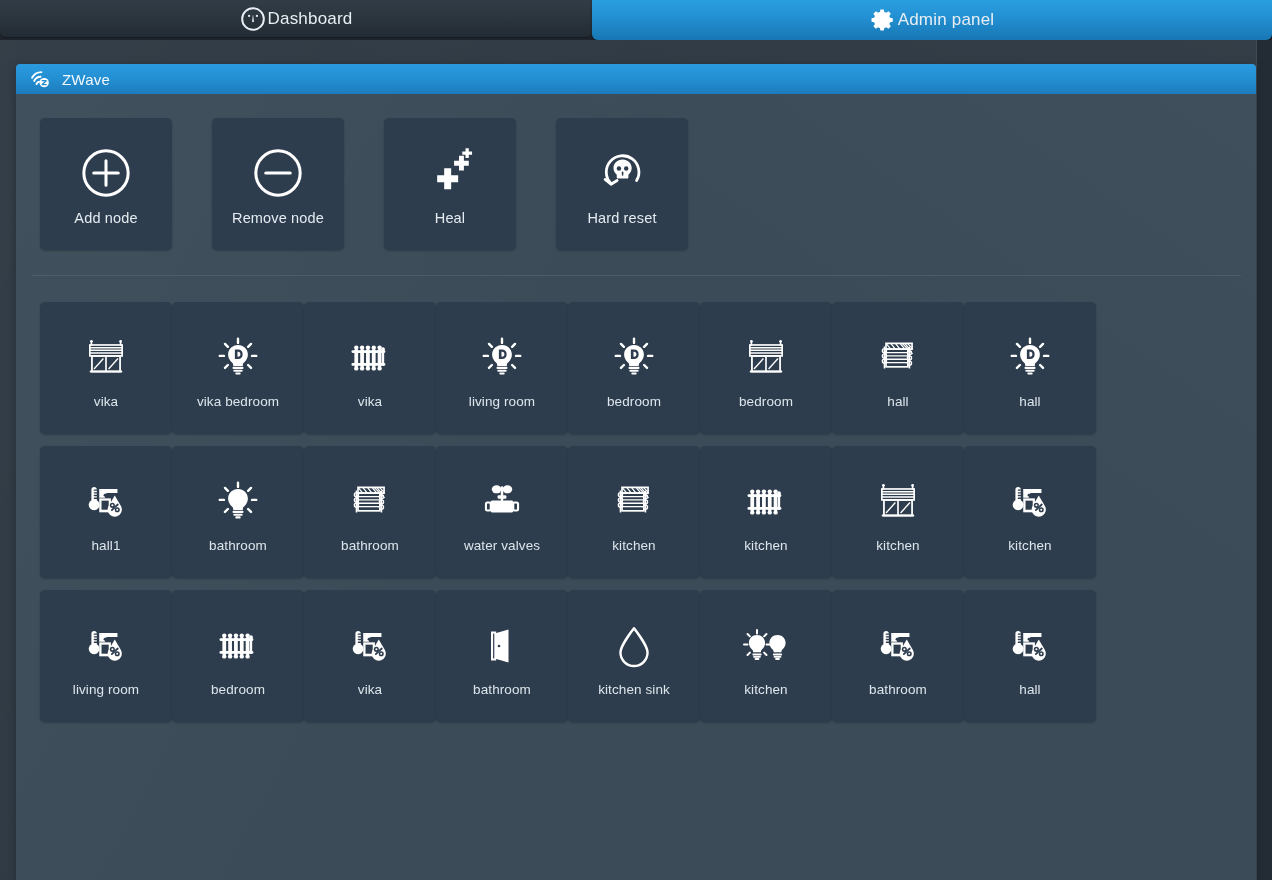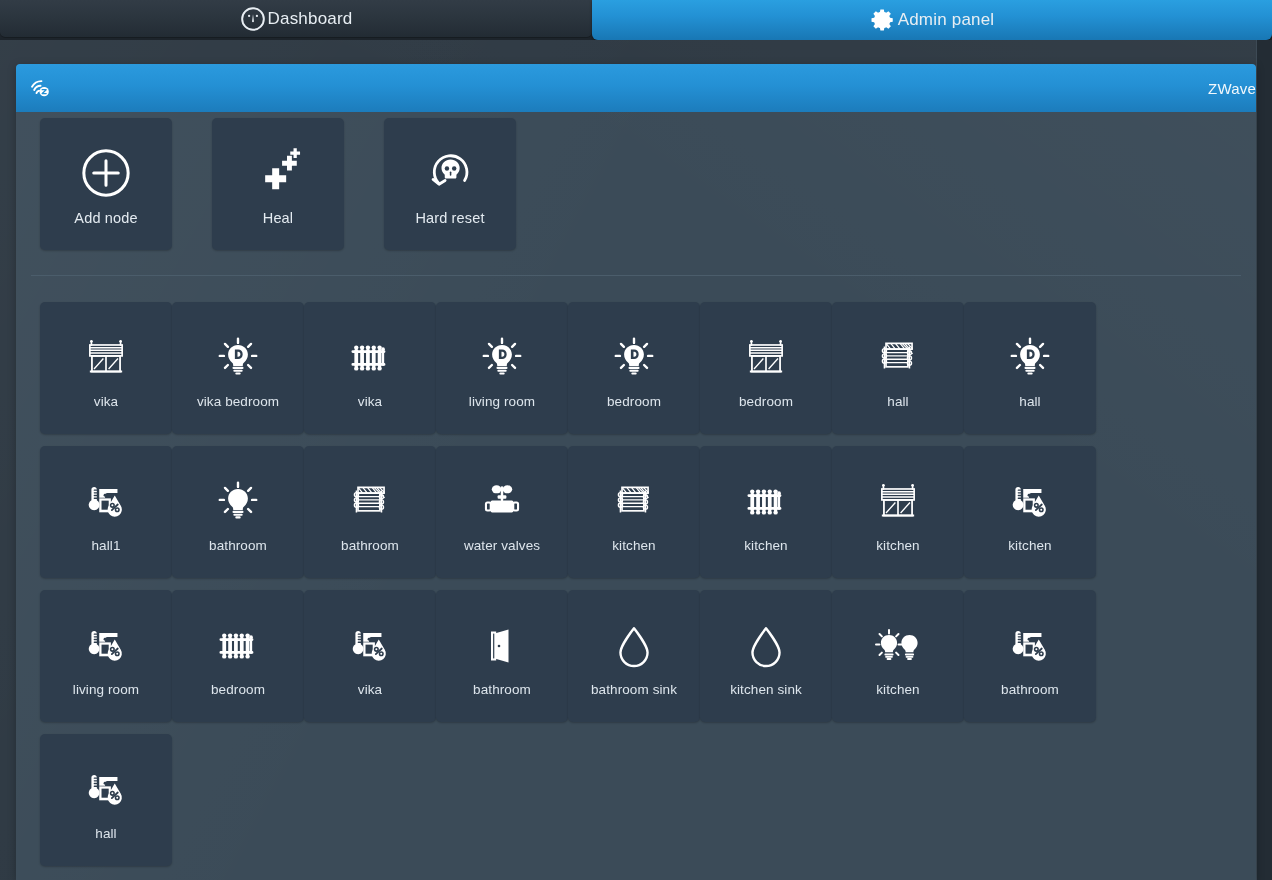--- a/index.html
+++ b/index.html
@@ -78,28 +78,27 @@
     background:
       linear-gradient(118deg, rgba(255,255,255,.03) 0%, rgba(255,255,255,0) 42%),
       linear-gradient(215deg, rgba(255,255,255,.025) 0%, rgba(255,255,255,0) 34%),
       #3b4b58;
     border-radius: 4px 4px 0 0;
     box-shadow: 0 2px 8px rgba(0,0,0,.25);
     overflow: hidden;
   }
   #panel-header {
     position: relative;
-    height: 48px;
+    height: 30px;
     background: linear-gradient(180deg,#2b9ade 0%,#2490d4 45%,#1c7cbc 100%);
     display: flex;
     align-items: center;
     gap: 11px;
     padding-left: 13px;
     border-radius: 3px 3px 0 0;
-    justify-content: space-between;
   }
   #panel-title {
     color: #f2f8fc;
     font-size: 15px;
     letter-spacing: .2px;
   }
 
   
   #actions {
     position: absolute;
@@ -227,20 +226,29 @@
           <svg width="56" height="56" viewBox="0 0 48 48">
       <circle cx="24" cy="24" r="19" fill="none" stroke="#ffffff" stroke-width="2.6"></circle>
       <path d="M24 13.5v21M13.5 24h21" stroke="#ffffff" stroke-width="2.6" stroke-linecap="round"></path>
           </svg>
         </div>
         <div class="action-label">Add node</div>
       </div>
       <div class="action-tile">
         <div class="action-ico">
           <svg width="56" height="56" viewBox="0 0 48 48">
+      <circle cx="24" cy="24" r="19" fill="none" stroke="#ffffff" stroke-width="2.6"></circle>
+      <path d="M13.5 24h21" stroke="#ffffff" stroke-width="2.6" stroke-linecap="round"></path>
+          </svg>
+        </div>
+        <div class="action-label">Remove node</div>
+      </div>
+      <div class="action-tile">
+        <div class="action-ico">
+          <svg width="56" height="56" viewBox="0 0 48 48">
       <path fill="#ffffff" d="M13 26h6v-6h6v6h6v6h-6v6h-6v-6h-6z"></path>
       <path fill="#ffffff" d="M27.5 13.5h4.2V9.3h4.2v4.2h4.2v4.2h-4.2v4.2h-4.2v-4.2h-4.2z"></path>
       <path fill="#ffffff" d="M34.5 5.5h2.8V2.7h2.8v2.8h2.8v2.8h-2.8v2.8h-2.8V8.3h-2.8z"></path>
           </svg>
         </div>
         <div class="action-label">Heal</div>
       </div>
       <div class="action-tile">
         <div class="action-ico">
           <svg width="56" height="56" viewBox="0 0 48 48">
@@ -665,28 +673,20 @@
           </svg>
         </div>
         <div class="dev-label">bathroom</div>
       </div>
       <div class="dev-tile">
         <div class="dev-ico">
           <svg width="50" height="50" viewBox="0 0 48 48">
       <path d="M24 7 C24 7 11 23.5 11 30.2 A13 13 0 0 0 37 30.2 C37 23.5 24 7 24 7 Z" fill="none" stroke="#ffffff" stroke-width="2.3" stroke-linejoin="round"></path>
           </svg>
         </div>
-        <div class="dev-label">bathroom sink</div>
-      </div>
-      <div class="dev-tile">
-        <div class="dev-ico">
-          <svg width="50" height="50" viewBox="0 0 48 48">
-      <path d="M24 7 C24 7 11 23.5 11 30.2 A13 13 0 0 0 37 30.2 C37 23.5 24 7 24 7 Z" fill="none" stroke="#ffffff" stroke-width="2.3" stroke-linejoin="round"></path>
-          </svg>
-        </div>
         <div class="dev-label">kitchen sink</div>
       </div>
       <div class="dev-tile">
         <div class="dev-ico">
           <svg width="52" height="50" viewBox="0 0 52 48">
       <g stroke="#ffffff" stroke-width="2" stroke-linecap="round">
         <path d="M17 8v3.5"></path>
               <path d="M7.5 12l2.4 2.4"></path>
               <path d="M26.5 12l-2.4 2.4"></path>
         <path d="M4 22.5h3.5"></path>

